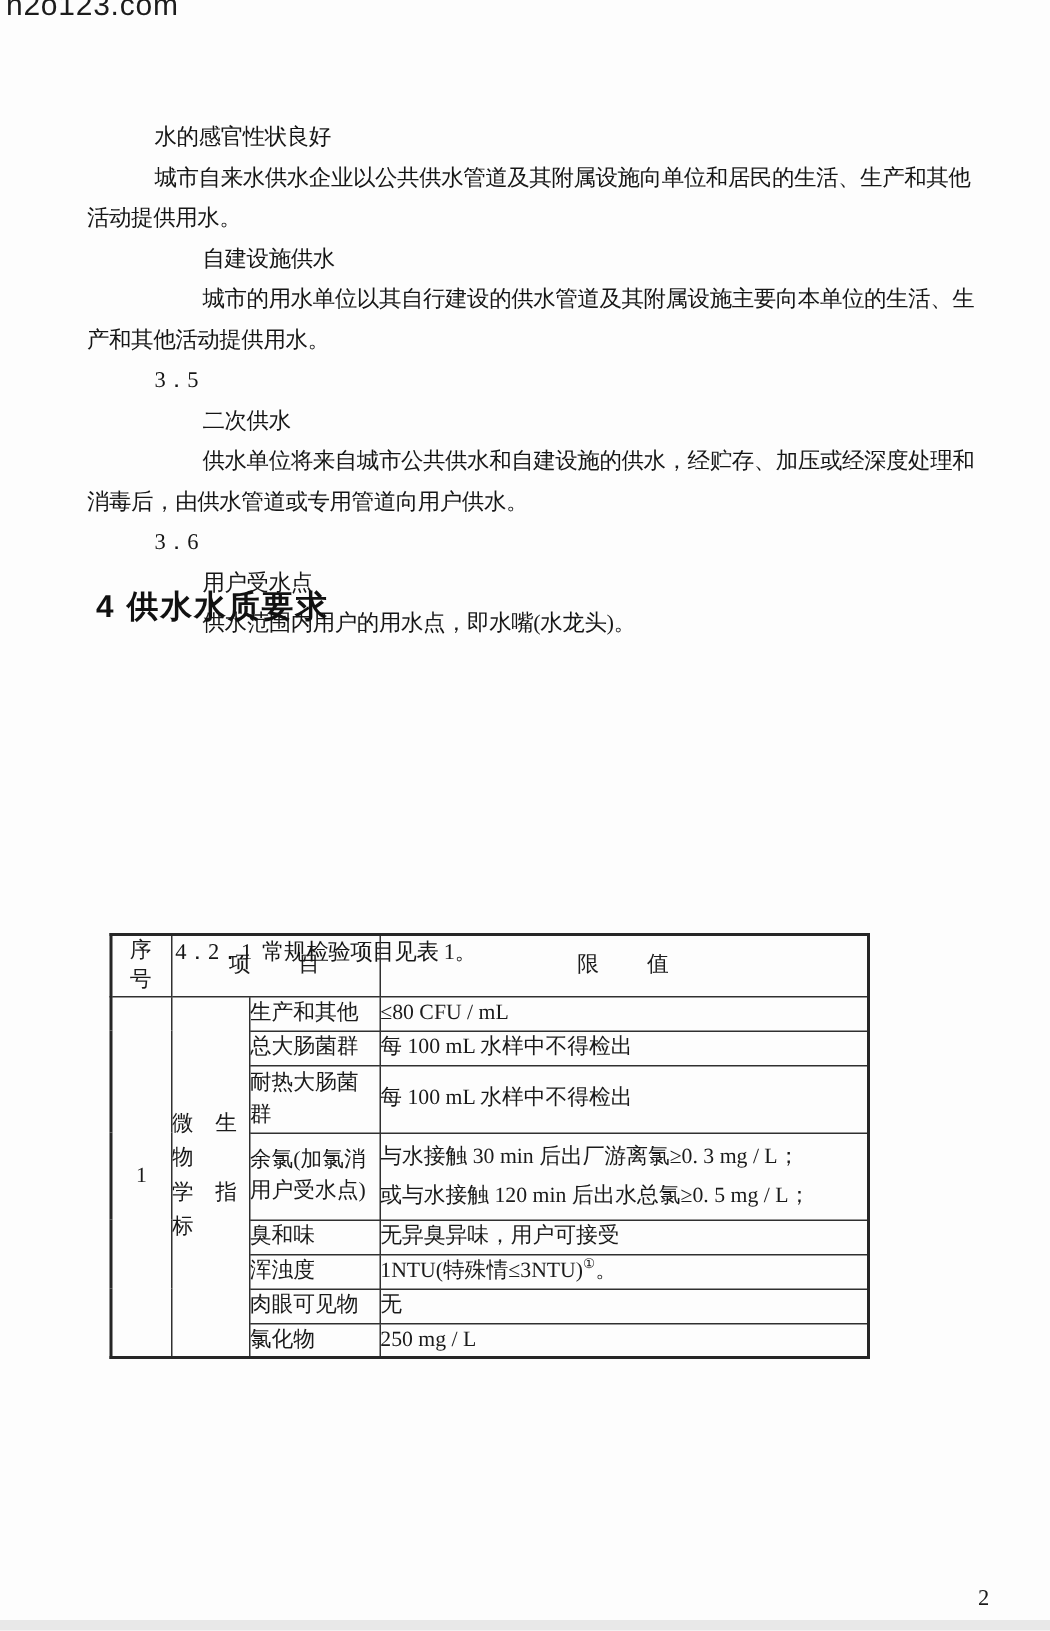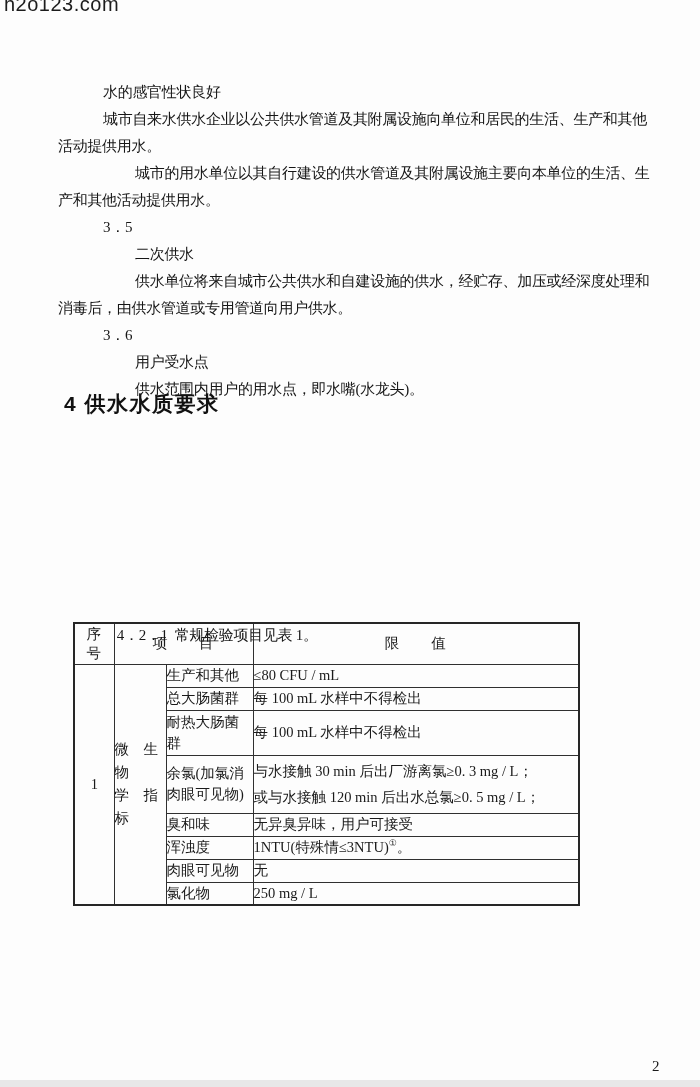--- a/index.html
+++ b/index.html
@@ -87,20 +87,21 @@
 <body>
 
 <div class="page">
 
   <div class="watermark">h2o123.com</div>
 
   <div class="body-block">
     <div class="line ind1">水的感官性状良好</div>
     <div class="line ind1">城市自来水供水企业以公共供水管道及其附属设施向单位和居民的生活、生产和其他</div>
     <div class="line ind0">活动提供用水。</div>
+    <div class="line ind2">自建设施供水</div>
     <div class="line ind2">城市的用水单位以其自行建设的供水管道及其附属设施主要向本单位的生活、生</div>
     <div class="line ind0">产和其他活动提供用水。</div>
     <div class="line ind1">3．5</div>
     <div class="line ind2">二次供水</div>
     <div class="line ind2">供水单位将来自城市公共供水和自建设施的供水，经贮存、加压或经深度处理和</div>
     <div class="line ind0">消毒后，由供水管道或专用管道向用户供水。</div>
     <div class="line ind1">3．6</div>
     <div class="line ind2">用户受水点</div>
     <div class="line ind2">供水范围内用户的用水点，即水嘴(水龙头)。</div>
   </div>
@@ -139,21 +140,21 @@
       <td class="item-cell">总大肠菌群</td>
       <td class="limit-cell">每 100 mL 水样中不得检出</td>
     </tr>
     <tr class="r-m">
       <td class="item-cell">耐热大肠菌
 群</td>
       <td class="limit-cell">每 100 mL 水样中不得检出</td>
     </tr>
     <tr class="r-l">
       <td class="item-cell">余氯(加氯消
-肉眼可见物)</td>
+用户受水点)</td>
       <td class="limit-cell">与水接触 30 min 后出厂游离氯≥0. 3 mg / L；
 或与水接触 120 min 后出水总氯≥0. 5 mg / L；</td>
     </tr>
     <tr class="r-s">
       <td class="item-cell">臭和味</td>
       <td class="limit-cell">无异臭异味，用户可接受</td>
     </tr>
     <tr class="r-s">
       <td class="item-cell">浑浊度</td>
       <td class="limit-cell"><span>1NTU(特殊情≤3NTU)</span><sup class="fn">①</sup><span>。</span></td>

